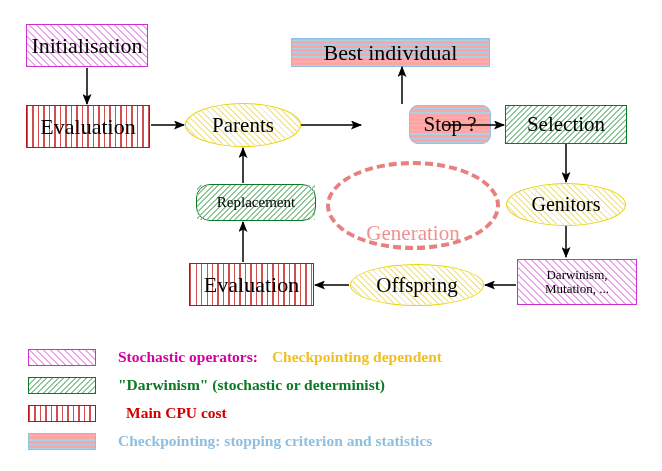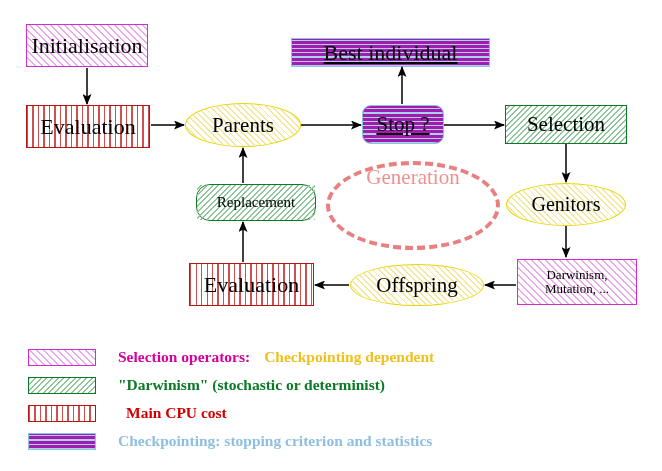--- a/index.html
+++ b/index.html
@@ -29,37 +29,37 @@
      background:repeating-linear-gradient(-45deg,
         #8fc79a 0px,#8fc79a 1.4px,transparent 1.4px,transparent 4px);}
 
   
   .red{border:1.6px solid #b81414;background:#ffffff;}
   .red::before{
      background:repeating-linear-gradient(90deg,
         #d05050 0px,#d05050 1.4px,transparent 1.4px,transparent 5.5px);}
 
   
-  .blue{border:1.2px solid #8fc2e0;background:#a21caf;text-decoration:underline;}
+  .blue{border:1.2px solid #8fc2e0;background:#fca5a5;}
   .blue::before{
      background:repeating-linear-gradient(0deg,
         #a9d2ea 0px,#a9d2ea 1.2px,transparent 1.2px,transparent 4.2px);}
 
   
   .yellow{border:1.6px solid #e8d400;background:#ffffff;border-radius:50%;}
   .yellow::before{border-radius:50%;
      background:repeating-linear-gradient(45deg,
         #f2e79a 0px,#f2e79a 1.4px,transparent 1.4px,transparent 4.4px);}
 
-  .rounded{border-radius:9px;}
+  .rounded{border-radius:9px;margin-left:47px;}
   .rounded::before{border-radius:9px;}
 
   
   .gen-ellipse{position:absolute;border:4px dashed #e98080;border-radius:50%;
-               box-sizing:border-box;display:flex;align-items:flex-start;
+               box-sizing:border-box;display:flex;align-items:flex-end;
                justify-content:center;}
   .gen-ellipse .lbl{color:#f09090;}
 
   
   .legend-row{position:absolute;display:flex;align-items:center;}
   .sw{width:68px;height:17px;box-sizing:border-box;position:relative;flex:none;}
   .sw::before{content:"";position:absolute;inset:0;}
   .legend-text{margin-left:22px;white-space:nowrap;font-weight:bold;
                font-size:15.5px;font-family:"Liberation Serif","DejaVu Serif",serif;}
 
@@ -148,21 +148,21 @@
   </div>
 
   <div class="node magenta" style="left:517px;top:259px;width:120px;height:46px;font-size:13px;
               flex-direction:column;">
     <span class="lbl">Darwinism,</span>
     <span class="lbl">Mutation, ...</span>
   </div>
 
   <div class="legend-row" style="left:28px;top:348px;">
     <span class="sw magenta"></span>
-    <span class="legend-text" style="color:#d6009e;">Selection operators:</span>
+    <span class="legend-text" style="color:#d6009e;">Stochastic operators:</span>
     <span class="legend-text" style="color:#f0c020;margin-left:14px;">Checkpointing dependent</span>
   </div>
 
   <div class="legend-row" style="left:28px;top:376px;">
     <span class="sw green"></span>
     <span class="legend-text" style="color:#0a7a24;">"Darwinism" (stochastic or determinist)</span>
   </div>
 
   <div class="legend-row" style="left:28px;top:404px;gap:8px;">
     <span class="sw red"></span>

